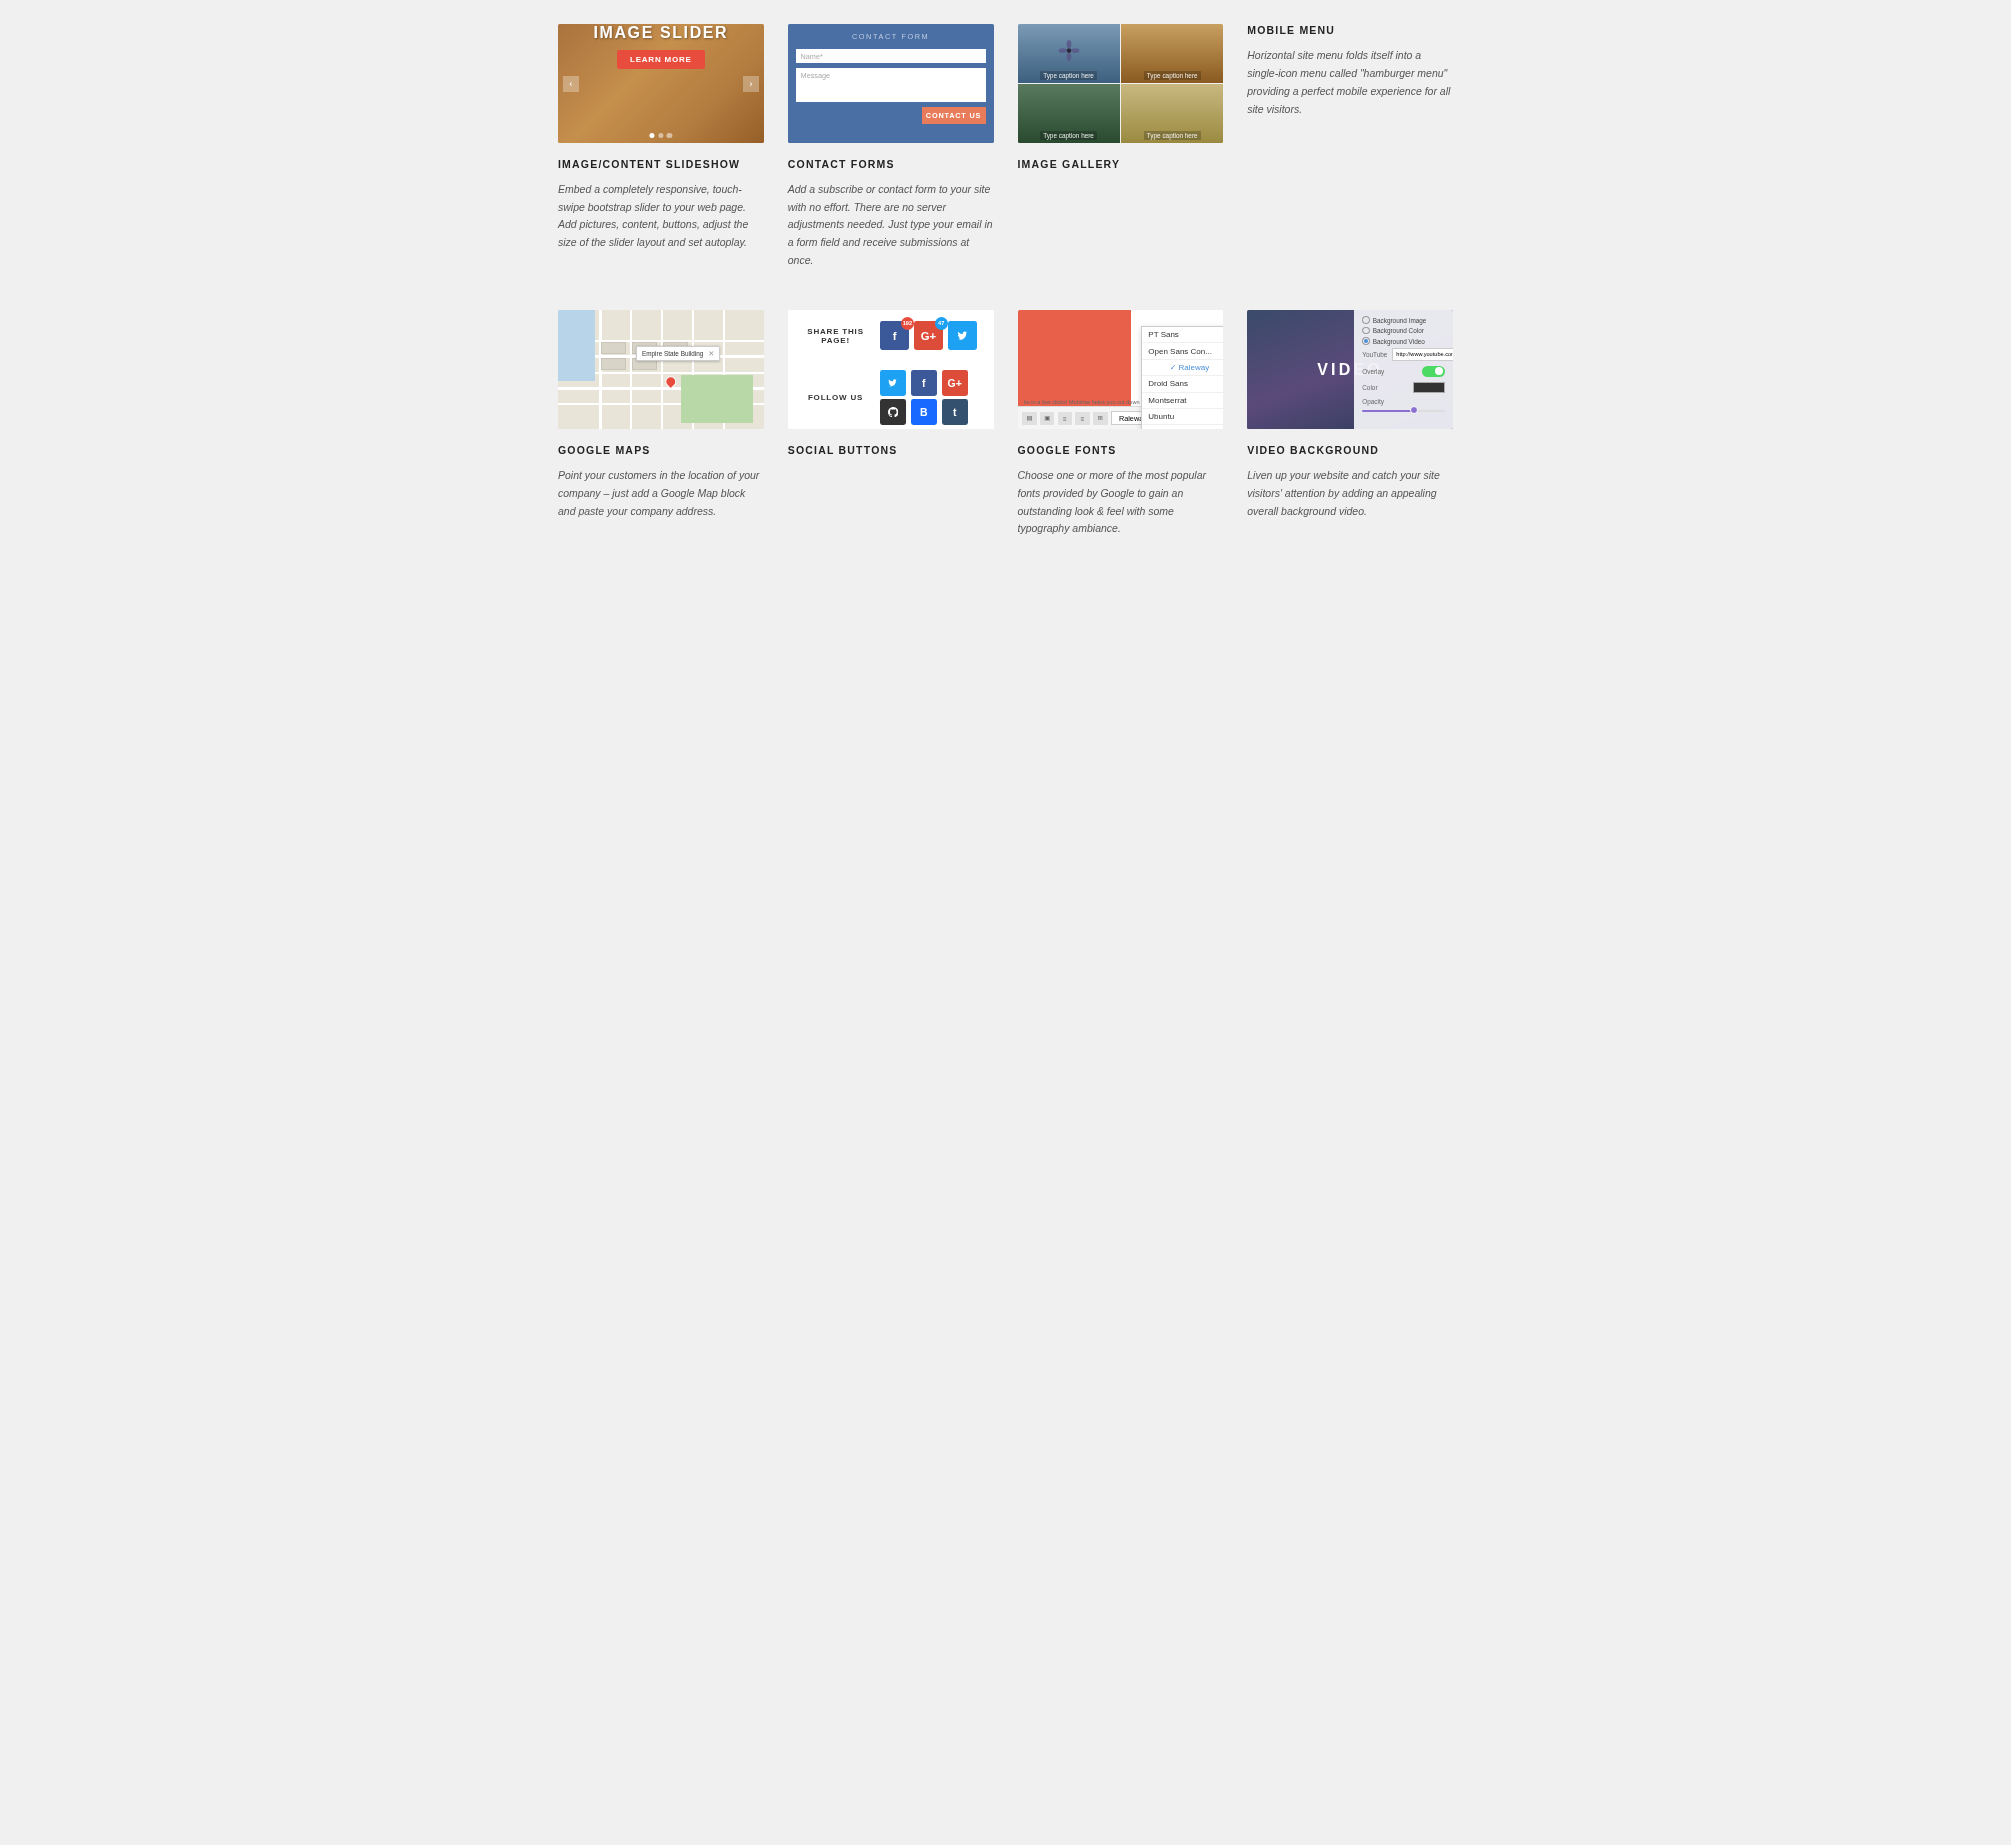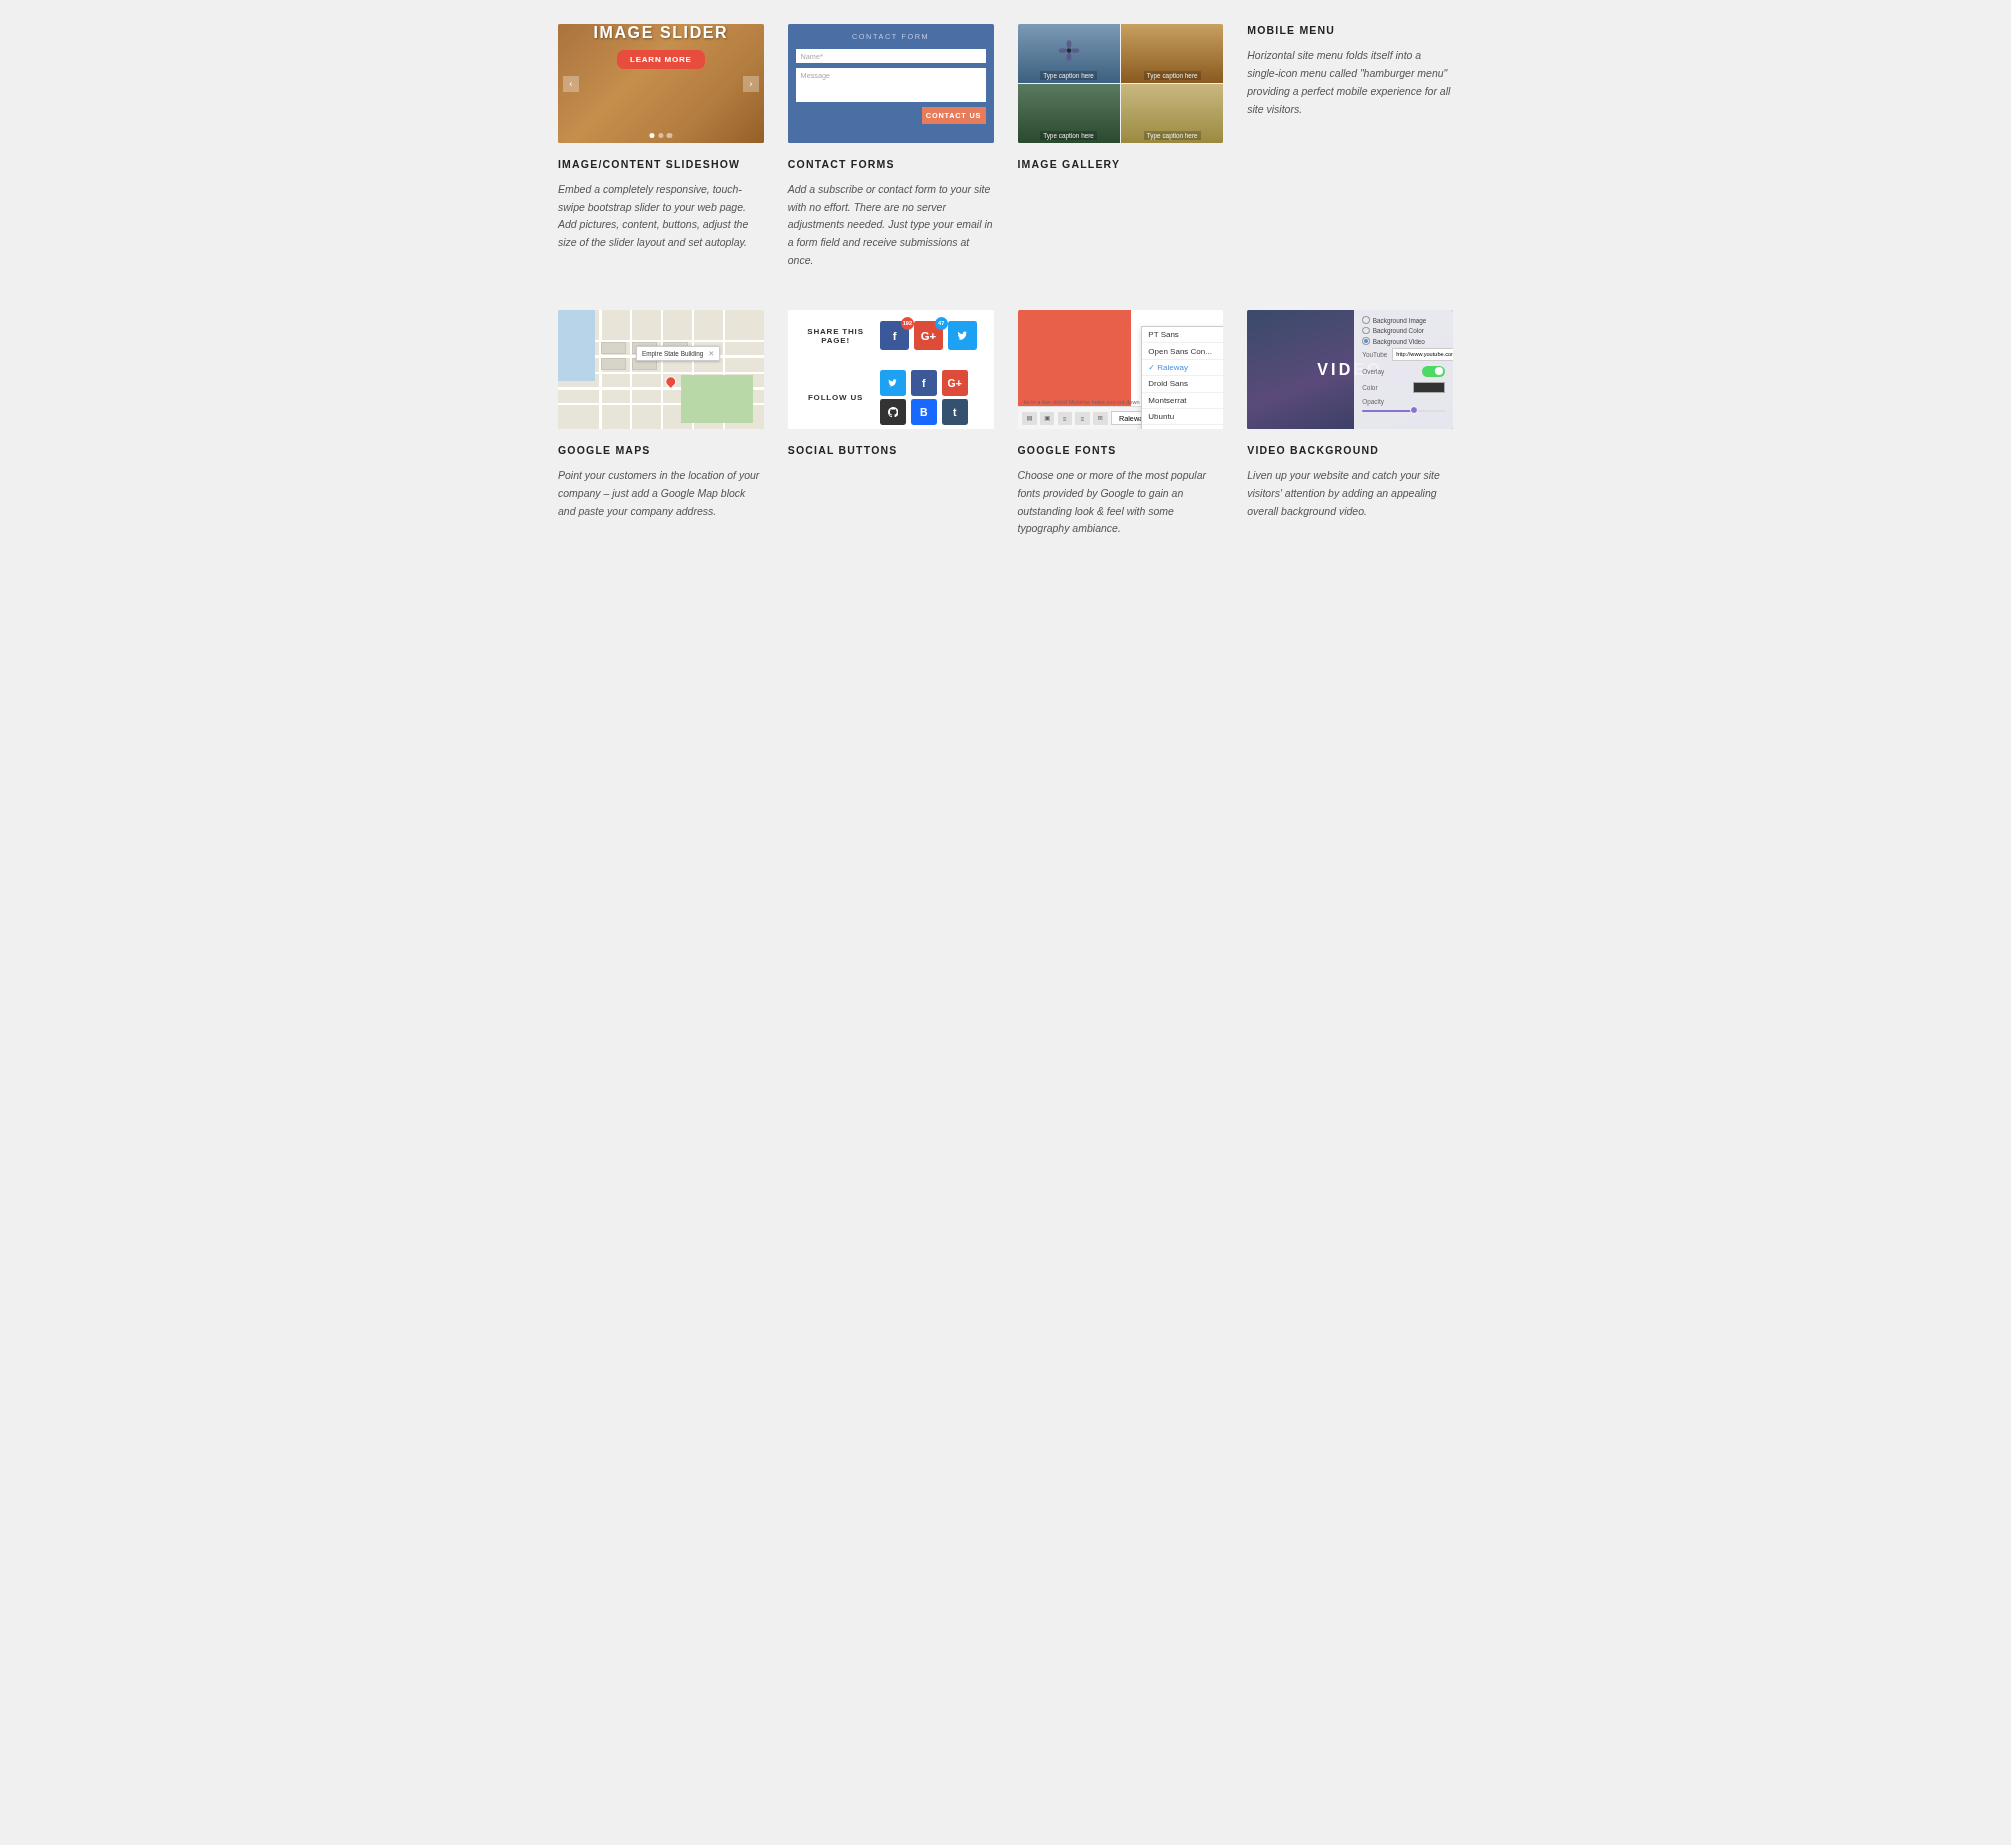--- a/index.html
+++ b/index.html
@@ -76,21 +76,21 @@
       margin-bottom: 8px;
     }
     .slider-btn {
       background: #e74c3c;
       color: white;
       border: none;
       padding: 4.8px 13px;
       font-size: 8px;
       font-weight: 700;
       letter-spacing: 0.8px;
-      border-radius: 7px;
+      border-radius: 2px;
       cursor: pointer;
     }
     .slider-arrow {
       position: absolute;
       top: 50%;
       transform: translateY(-50%);
       background: rgba(255,255,255,0.3);
       color: white;
       width: 16px;
       height: 16px;
@@ -451,20 +451,21 @@
     }
     .fonts-dropdown-item {
       padding: 3.2px 6.4px;
       font-size: 8px;
       cursor: pointer;
       border-bottom: 0.8px solid #f0f0f0;
       color: #333;
     }
     .fonts-dropdown-item.selected {
       color: #4a90d9;
+      text-align: center;
     }
     .fonts-dropdown-item.bold {
       font-weight: 400;
     }
     .fonts-bg-red {
       position: absolute;
       top: 0;
       left: 0;
       width: 55%;
       height: calc(100% - 22.6px);

